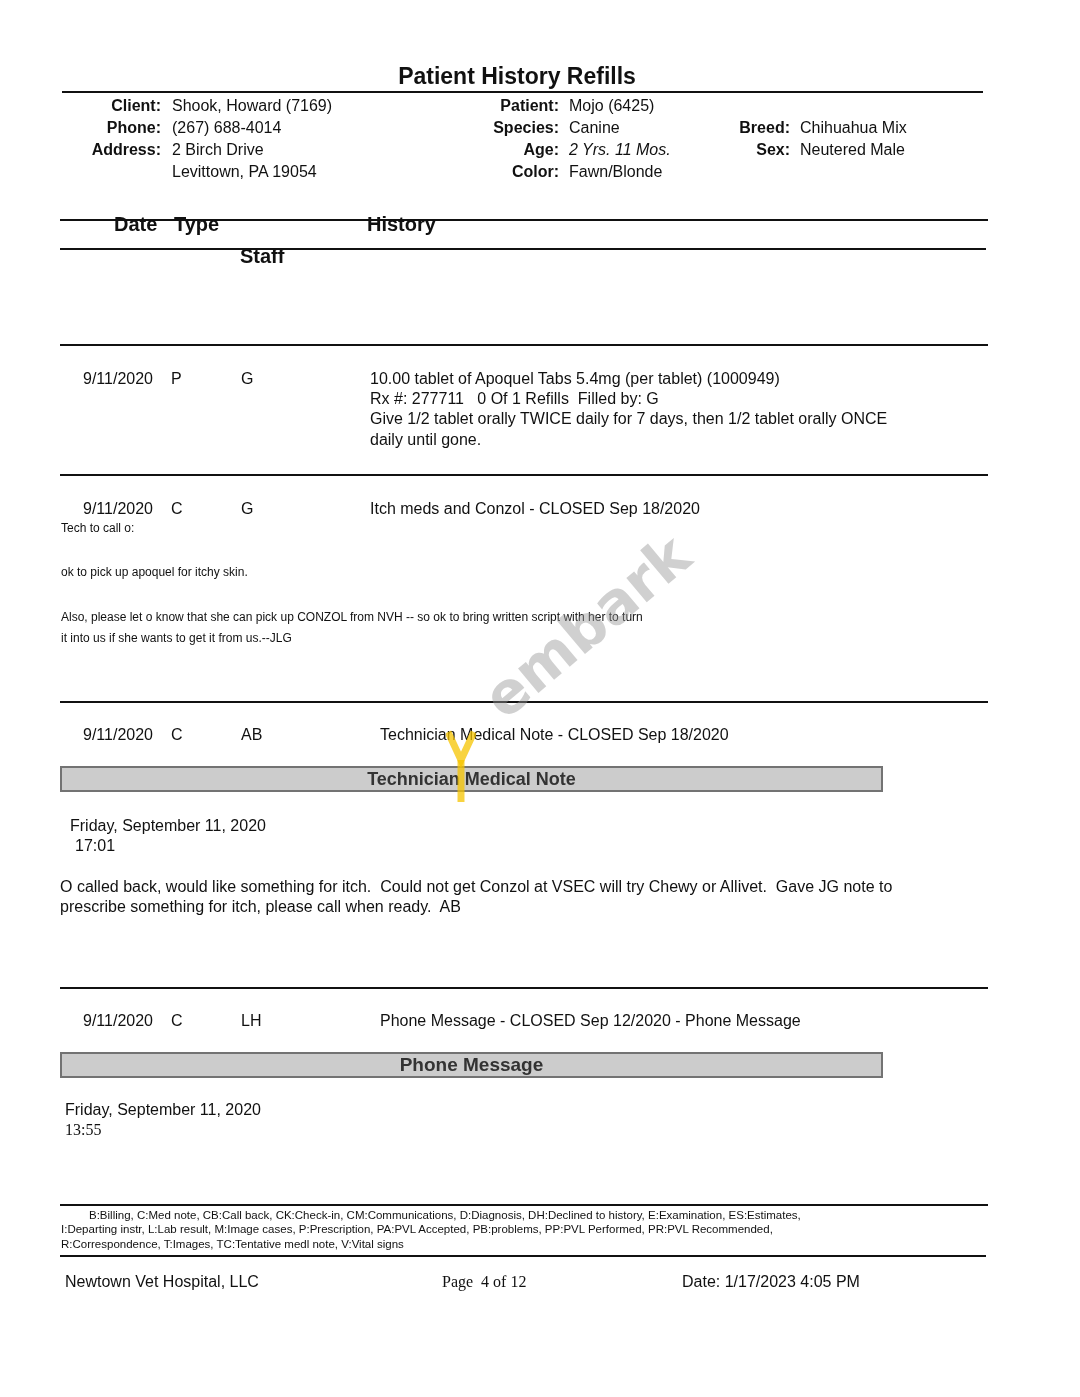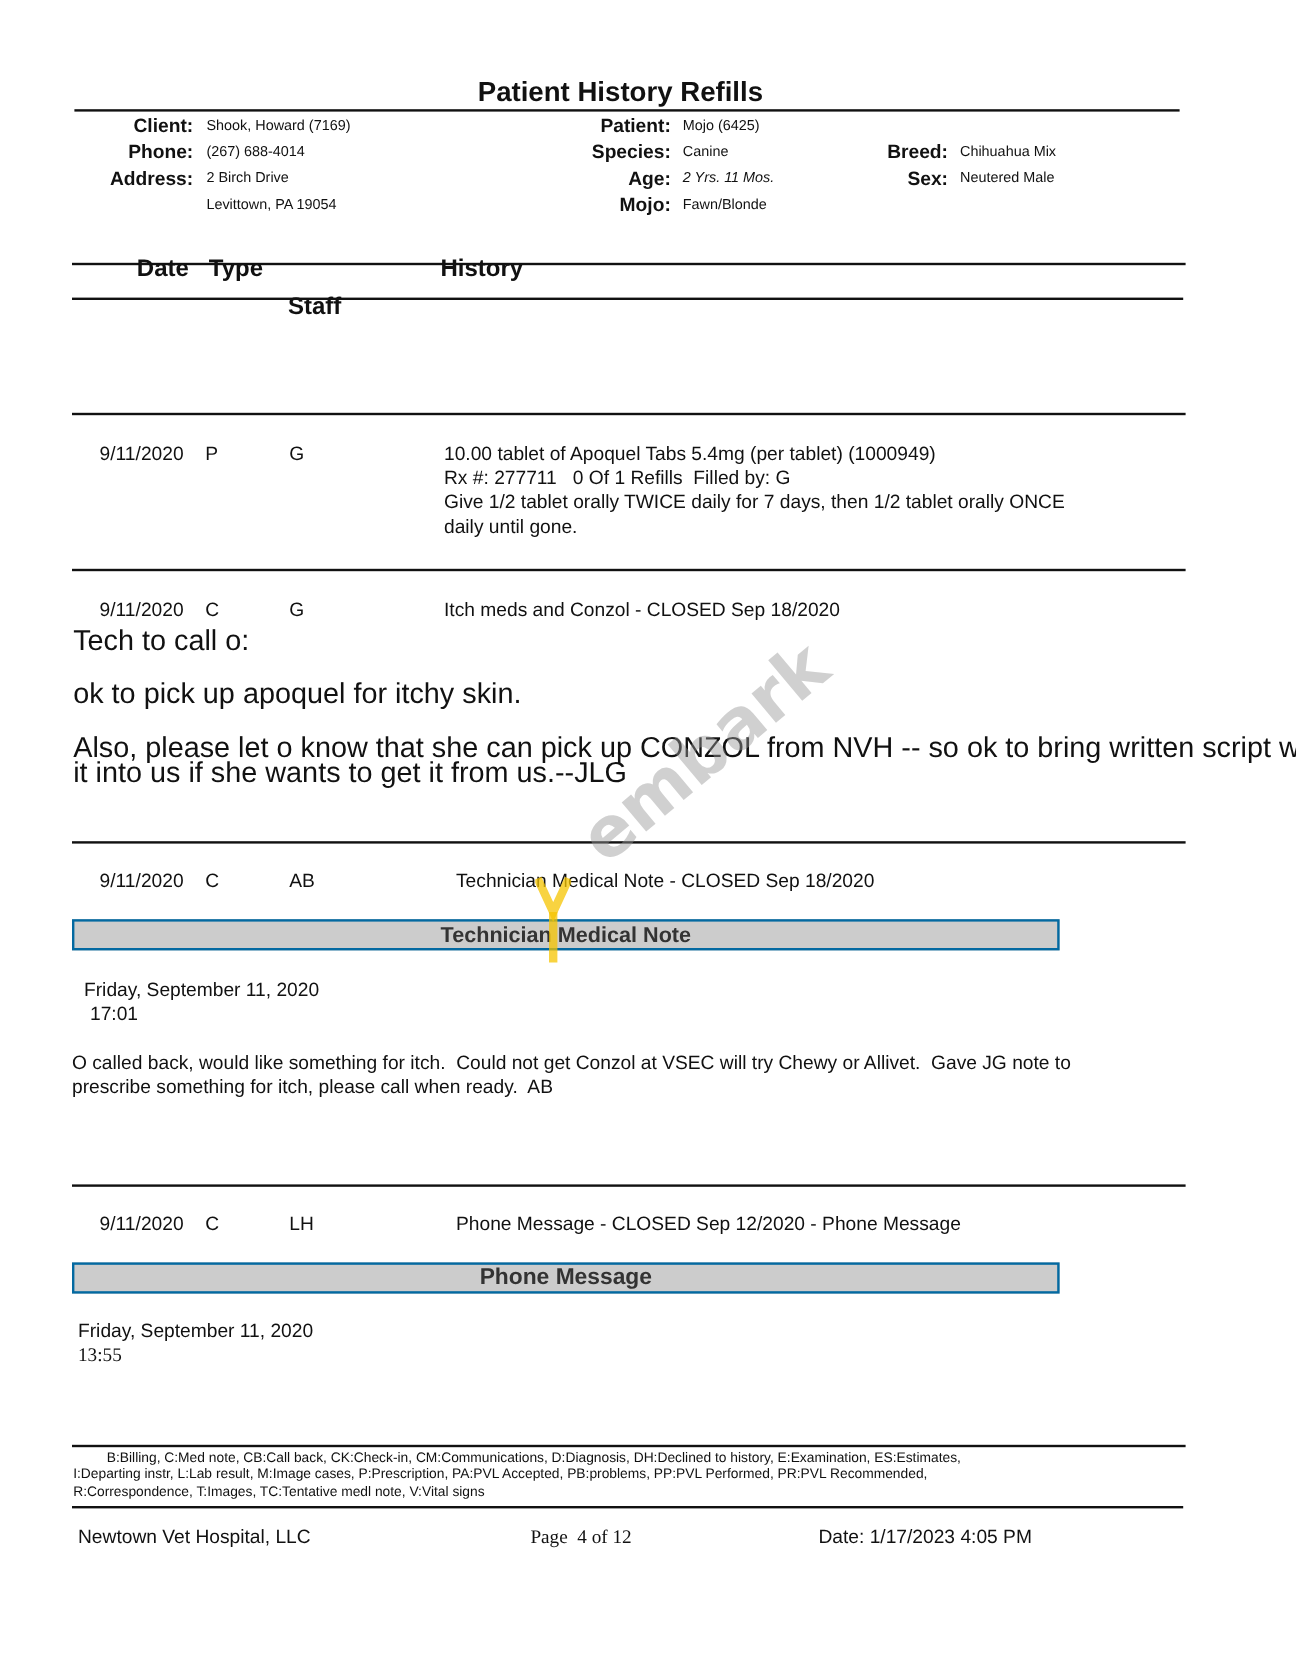--- a/index.html
+++ b/index.html
@@ -4,27 +4,27 @@
   <style>
     html, body { margin: 0; padding: 0; background: #ffffff; }
     body {
       width: 1080px; height: 1397px; position: relative; overflow: hidden;
       font-family: "Liberation Sans", sans-serif; color: #111;
     }
     .abs { position: absolute; white-space: nowrap; }
     .title { left: 0; width: 1034px; top: 63px; text-align: center; font-size: 23px; font-weight: bold; }
     .hline { position: absolute; height: 0; border-top: 2px solid #111; }
     .lbl { font-weight: bold; font-size: 16px; text-align: right; }
-    .val { font-size: 12px; text-align: center; }
+    .val { font-size: 16px; text-align: center; }
     .colhead { font-weight: bold; font-size: 20px; top: 213px; font-family: "Liberation Sans", sans-serif; }
     .cell { font-size: 16px; }
-    .note { font-size: 24px; }
+    .note { font-size: 12px; }
     .banner {
       position: absolute; left: 60px; width: 823px; height: 26px;
-      background: #cccccc; border: 2px solid #0369a1; box-sizing: border-box;
+      background: #cccccc; border: 2px solid #737373; box-sizing: border-box;
       text-align: center; font-weight: bold; font-size: 18px; line-height: 22px; color: #333;
     }
     .small { font-size: 11.5px; color: #111; }
     .foot { font-size: 16px; }
     .watermark {
       position: absolute; left: 440px; top: 600px; width: 260px; height: 210px;
       pointer-events: none;
     }
     .wm-text {
       position: absolute; left: 30px; top: 80px; font-size: 58px; font-weight: bold;
@@ -48,21 +48,21 @@
 <div class="abs lbl" style="left:60px; width:101px; top:141px;">Address:</div>
 <div class="abs val" style="left:172px; top:141px;">2 Birch Drive</div>
 <div class="abs val" style="left:172px; top:163px;">Levittown, PA 19054</div>
 
 <div class="abs lbl" style="left:460px; width:99px; top:97px;">Patient:</div>
 <div class="abs val" style="left:569px; top:97px;">Mojo (6425)</div>
 <div class="abs lbl" style="left:460px; width:99px; top:119px;">Species:</div>
 <div class="abs val" style="left:569px; top:119px;">Canine</div>
 <div class="abs lbl" style="left:460px; width:99px; top:141px;">Age:</div>
 <div class="abs val" style="left:569px; top:141px;font-style:italic;">2 Yrs. 11 Mos.</div>
-<div class="abs lbl" style="left:460px; width:99px; top:163px;">Mojo:</div>
+<div class="abs lbl" style="left:460px; width:99px; top:163px;">Color:</div>
 <div class="abs val" style="left:569px; top:163px;">Fawn/Blonde</div>
 <div class="abs lbl" style="left:700px; width:90px; top:119px;">Breed:</div>
 <div class="abs val" style="left:800px; top:119px;">Chihuahua Mix</div>
 <div class="abs lbl" style="left:700px; width:90px; top:141px;">Sex:</div>
 <div class="abs val" style="left:800px; top:141px;">Neutered Male</div>
 
 <div class="hline" style="left:60px; width:928px; top:219px;"></div>
 <div class="abs colhead" style="left:114px;">Date</div>
 <div class="abs colhead" style="left:163px;margin-left:11px;">Type</div>
 <div class="abs colhead" style="left:240px;margin-top:32px;">Staff</div>

